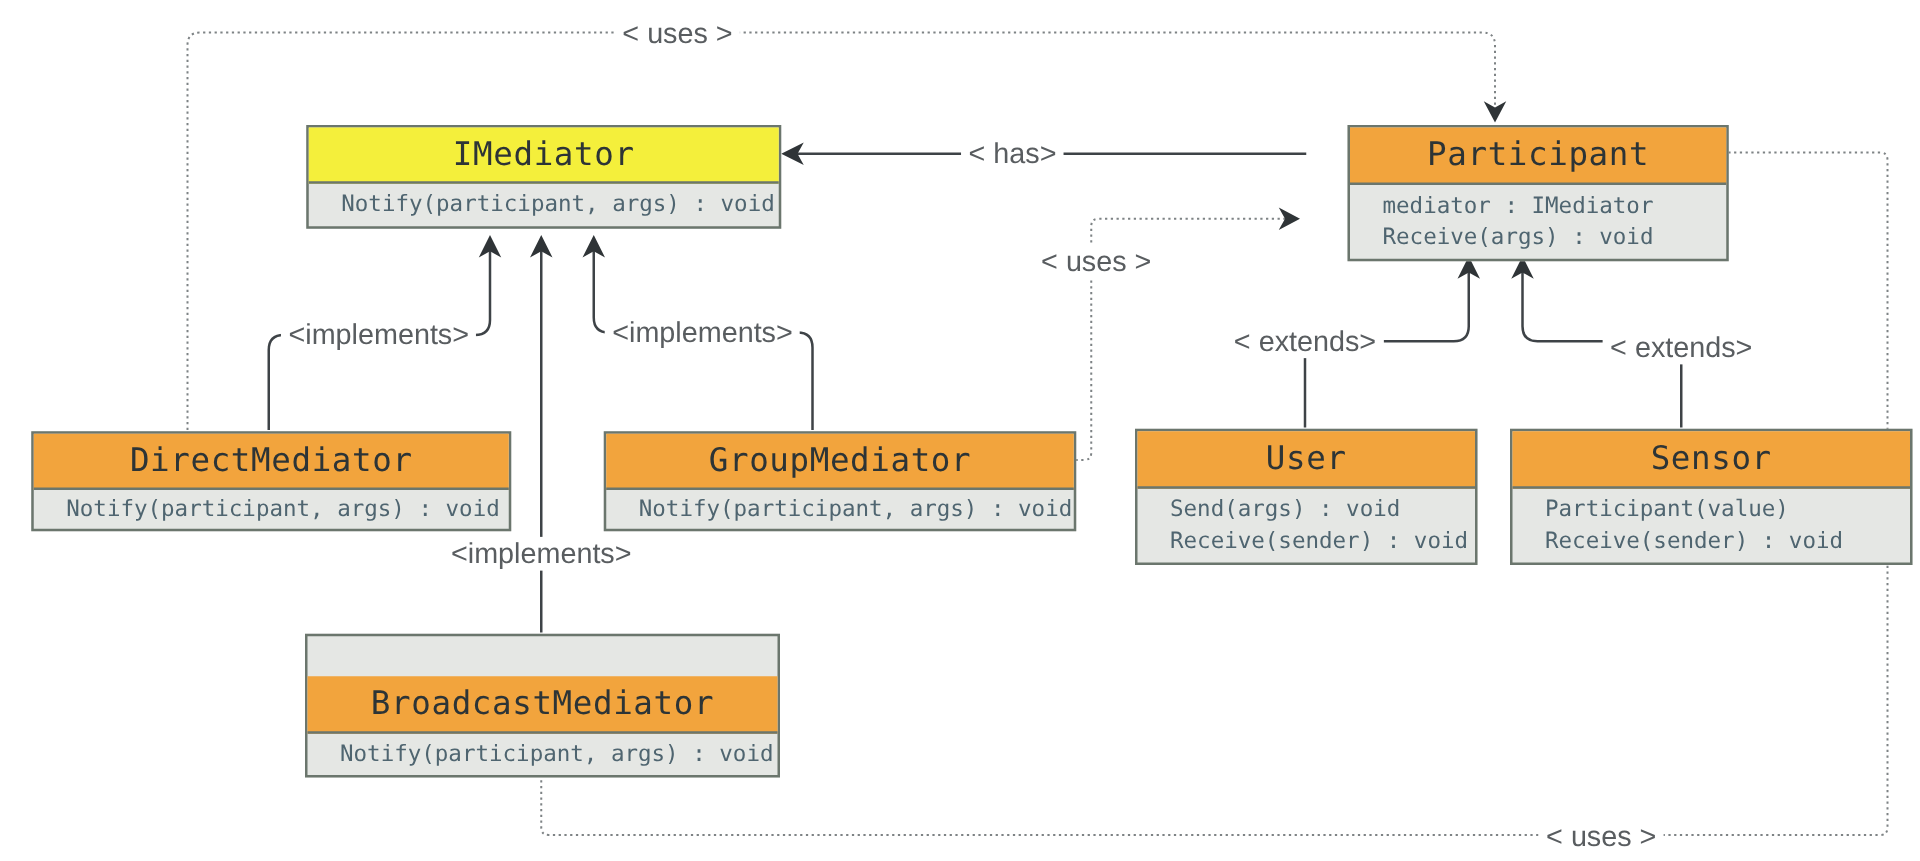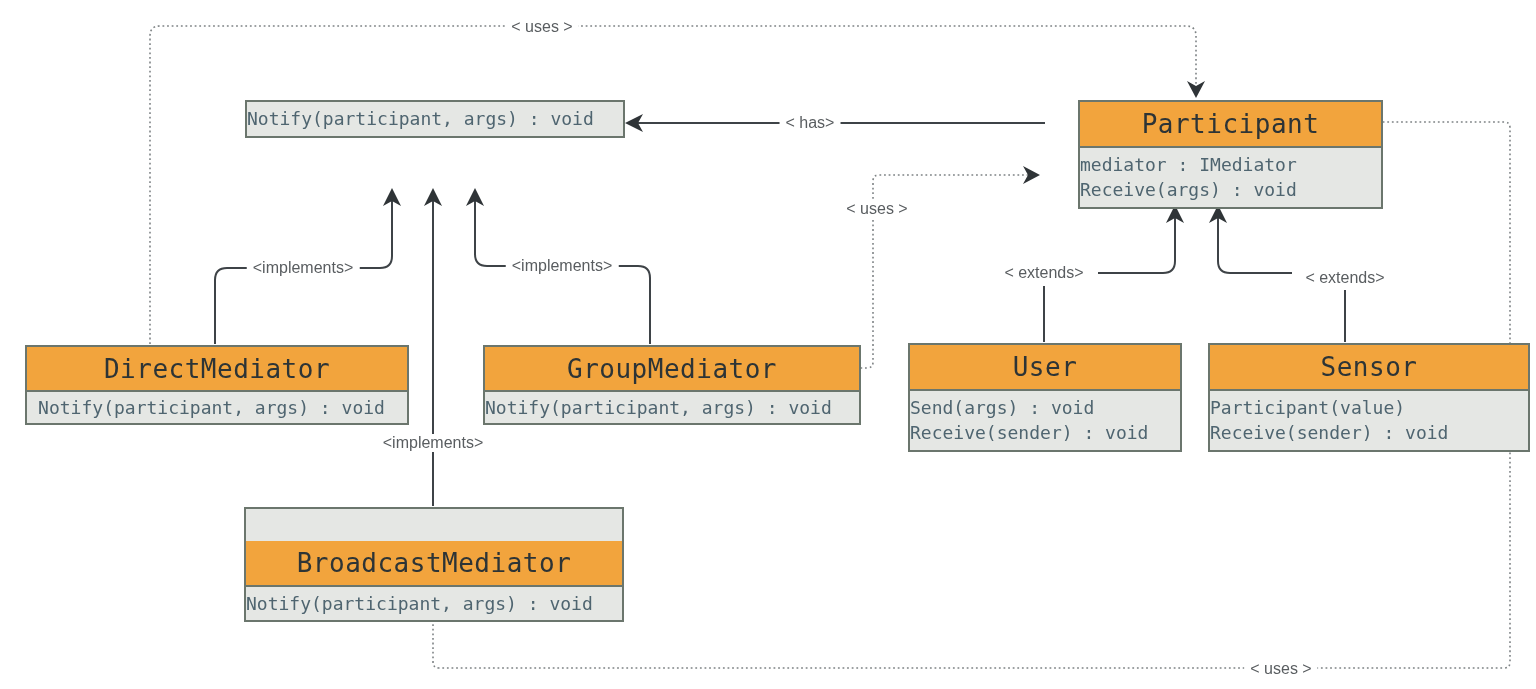--- a/index.html
+++ b/index.html
@@ -18,24 +18,24 @@
     position:relative;width:1536px;height:689px;background:#ffffff;
     font-family:"DejaVu Sans Mono", monospace;overflow:hidden;
   }
   svg.wires{position:absolute;left:0;top:0;pointer-events:none;}
   .class-box{position:absolute;border:2px solid var(--border);background:var(--body-bg);box-sizing:border-box;}
   .class-header{display:flex;align-items:center;justify-content:center;
     border-bottom:2px solid var(--border);color:var(--title);
     font-size:26px;letter-spacing:0.5px;}
   .class-header.orange{background:var(--orange);}
   .class-header.yellow{background:var(--yellow);}
-  .class-body{padding:4px 11px 5px 0;}
+  .class-body{padding:4px 11px 5px 26px;}
   .member{color:var(--member);font-size:18px;line-height:25px;white-space:nowrap;}
   .conn-label{position:absolute;transform:translate(-50%,-50%);
-    font-family:"Liberation Sans", sans-serif;font-size:16px;color:var(--label);
+    font-family:"Liberation Sans", sans-serif;font-size:23px;color:var(--label);
     background:#ffffff;padding:0 6px;white-space:nowrap;z-index:5;}
 </style>
 </head>
 <body>
 
 <div id="canvas">
 
   <svg class="wires" width="1536" height="689" viewBox="0 0 1536 689">
 
     <g stroke="#7e8385" stroke-width="1.6" fill="none" stroke-dasharray="1.8 2.8">
@@ -80,20 +80,21 @@
     <path d="M1175,205 L1166,223 L1175,218 L1184,223 Z" fill="#2f3437" stroke="none"></path>
 
     <g stroke="#3e4347" stroke-width="2" fill="none">
       <path d="M1218,215 L1218,261 Q1218,273 1230,273 L1292,273"></path>
       <path d="M1345,290 L1345,342"></path>
     </g>
     <path d="M1218,205 L1209,223 L1218,218 L1227,223 Z" fill="#2f3437" stroke="none"></path>
   </svg>
 
   <div class="class-box" style="left:245px;top:100px;width:380px;">
+    <div class="class-header yellow" style="height:43px;">IMediator</div>
     <div class="class-body">
       <div class="member">Notify(participant, args) : void</div>
     </div>
   </div>
 
   <div class="class-box" style="left:1045px;top:100px;width:305px;margin-left:33px;">
     <div class="class-header orange" style="height:44px;">Participant</div>
     <div class="class-body">
       <div class="member">mediator : IMediator</div>
       <div class="member">Receive(args) : void</div>

